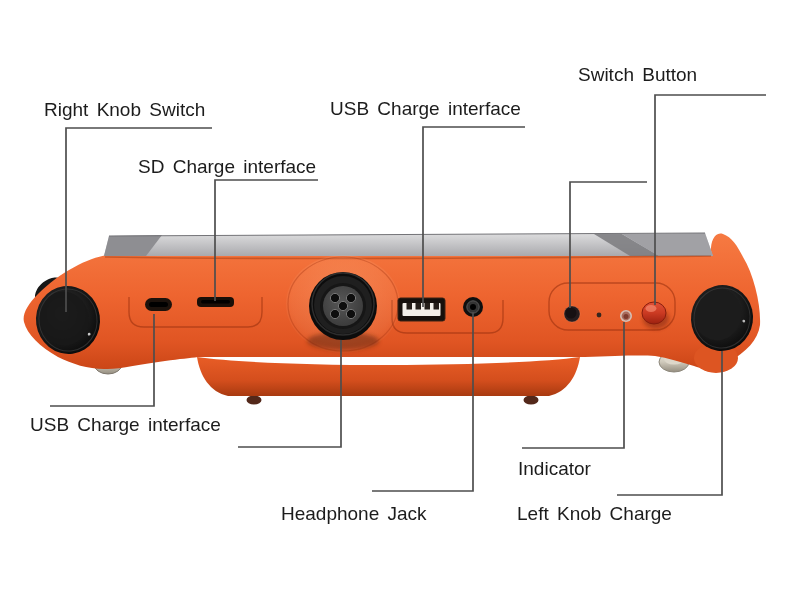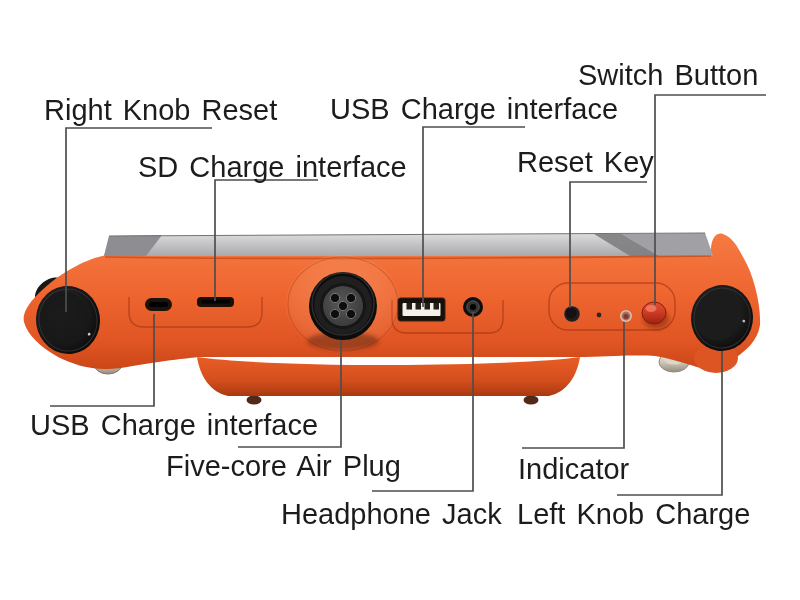--- a/index.html
+++ b/index.html
@@ -2,21 +2,21 @@
 <html style="--device-body-orange: #ee6530; --top-strip-gray: #b9b9bc; --knob-black: #141414; --switch-button-red: #cb3a22; --indicator-pink: #a96b5c; --label-text: #1c1c1c; --leader-line: #4e4e4e; --background: #ffffff;"><head>
 <meta charset="utf-8">
 <style>
   html,body{margin:0;padding:0;background:#fff;}
   .stage{
     position:relative;width:800px;height:600px;background:var(--background,#fff);
     overflow:hidden;font-family:"Liberation Sans","DejaVu Sans",sans-serif;
   }
   .stage svg{position:absolute;left:0;top:0;}
   .label{
-    position:absolute;font-size:29px;line-height:30px;font-weight:400;
+    position:absolute;font-size:19px;line-height:30px;font-weight:400;
     color:var(--label-text,#1c1c1c);white-space:nowrap;word-spacing:3px;
     letter-spacing:0px;
   }
   .leader{stroke:var(--leader-line,#4e4e4e);stroke-width:1.7;fill:none;}
   .recess{fill:none;stroke:rgba(150,45,12,0.55);stroke-width:1.4;}
 </style>
 </head>
 <body>
 
 <div class="stage">
@@ -210,23 +210,21 @@
       <polyline class="leader" points="647,182 570,182 570,308"></polyline>
       <polyline class="leader" points="766,95 655,95 655,305"></polyline>
       <polyline class="leader" points="50,406 154,406 154,314"></polyline>
       <polyline class="leader" points="238,447 341,447 341,340"></polyline>
       <polyline class="leader" points="372,491 473,491 473,312"></polyline>
       <polyline class="leader" points="522,448 624,448 624,322"></polyline>
       <polyline class="leader" points="617,495 722,495 722,351"></polyline>
     </g>
   </svg>
 
-  <div class="label" style="left:44px;top:95px">Right Knob Reset</div>
+  <div class="label" style="left:44px;top:95px">Right Knob Switch</div>
   <div class="label" style="left:138px;top:152px">SD Charge interface</div>
   <div class="label" style="left:330px;top:94px">USB Charge interface</div>
-  <div class="label" style="left:517px;top:147px">Reset Key</div>
   <div class="label" style="left:578px;top:60px">Switch Button</div>
   <div class="label" style="left:30px;top:410px">USB Charge interface</div>
-  <div class="label" style="left:166px;top:451px">Five-core Air Plug</div>
   <div class="label" style="left:281px;top:499px">Headphone Jack</div>
   <div class="label" style="left:518px;top:454px">Indicator</div>
   <div class="label" style="left:517px;top:499px">Left Knob Charge</div>
 </div>
 
 </body></html>

